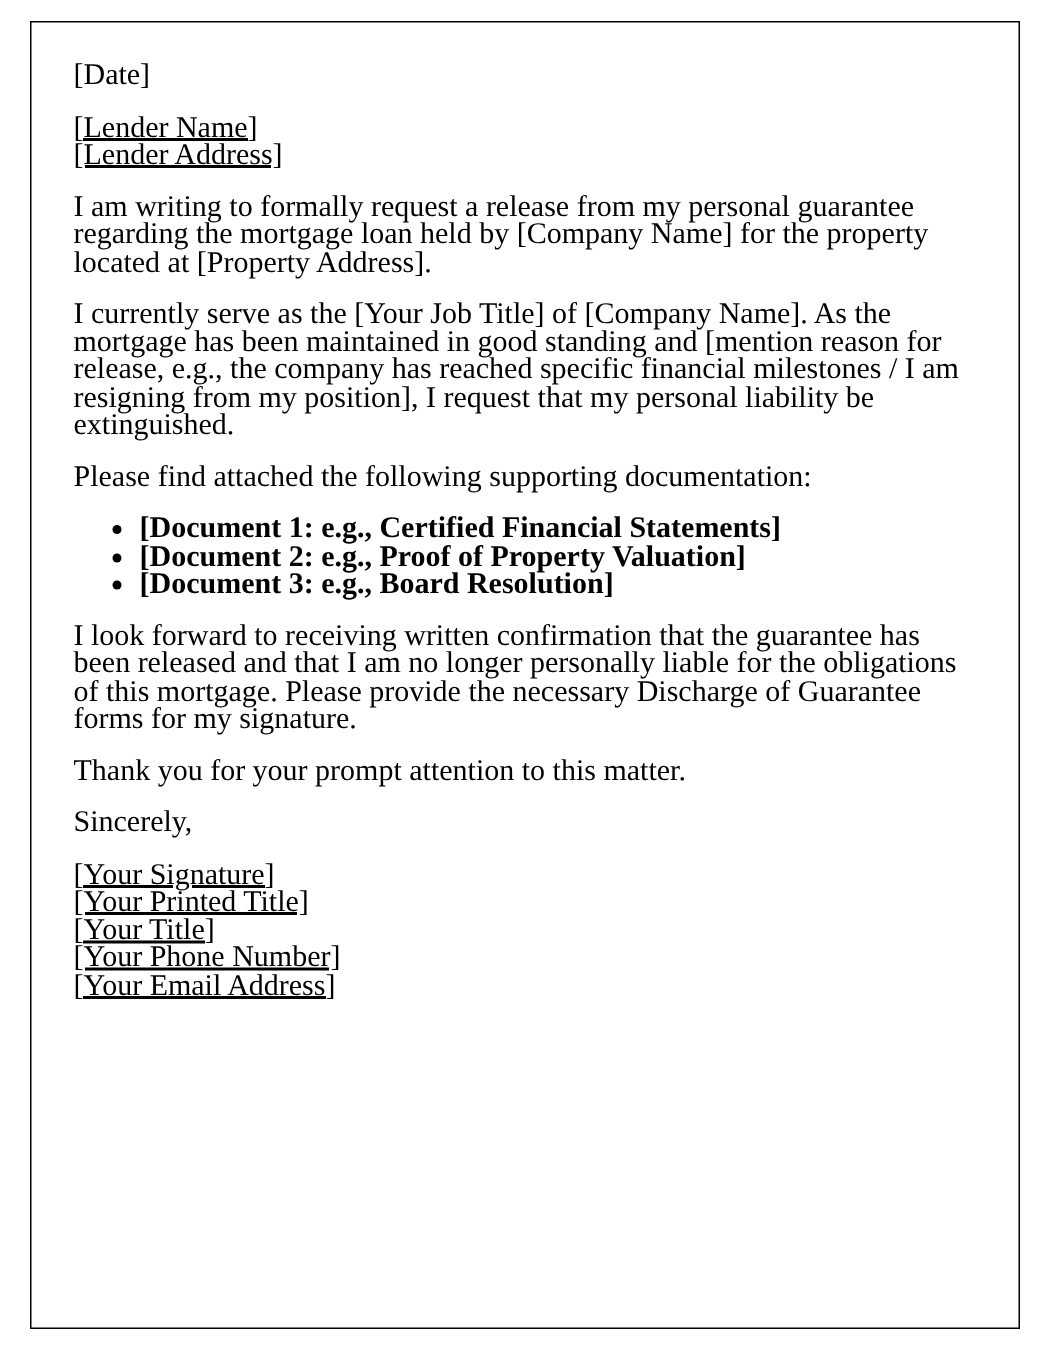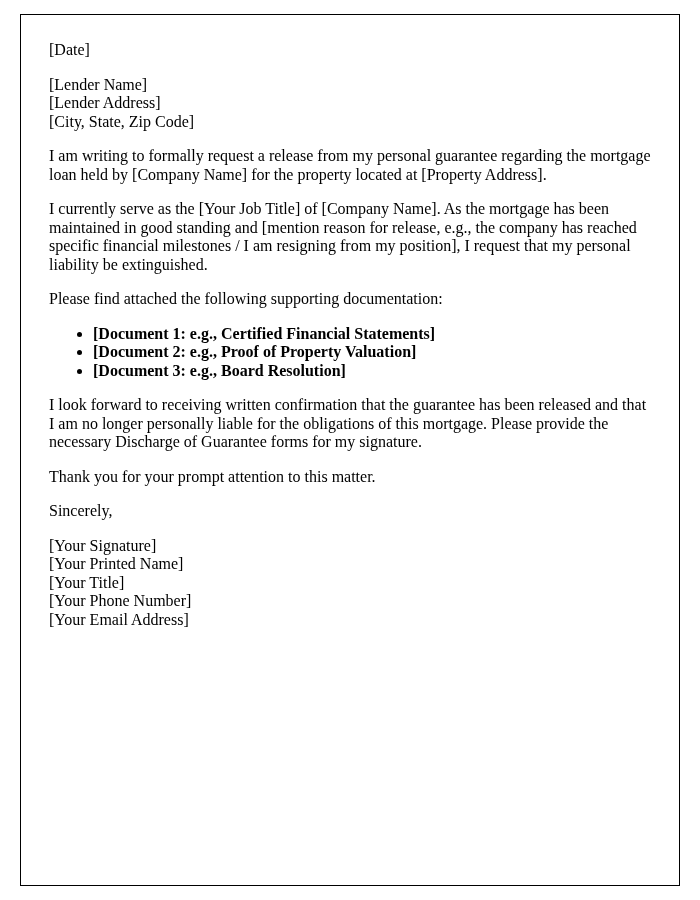--- a/index.html
+++ b/index.html
@@ -18,28 +18,29 @@
     margin: 14px 20px 0 20px;
     width: 660px;
     height: 872px;
     border: 1px solid #000000;
     padding: 26px 28px 20px 28px;
     overflow: hidden;
   }
   .page p,
   .page ul,
   .page .line {
-    font-size: 16px;
+    font-size: 20px;
     line-height: 18.5px;
   }
   .page p {
     margin: 0 0 16px 0;
   }
   .block {
     margin: 0 0 16px 0;
+    text-decoration: underline;
   }
   .line {
     margin: 0;
   }
   .subject {
     font-weight: bold;
   }
   ul.attachments {
     margin: 0 0 16px 0;
     padding-left: 44px;
@@ -52,21 +53,20 @@
 </head>
 <body>
 
 <div class="page">
 
   <p>[Date]</p>
 
   <div class="block">
     <div class="line">[Lender Name]</div>
     <div class="line">[Lender Address]</div>
-    <div class="line">[City, State, Zip Code]</div>
   </div>
 
 
 
   <p>I am writing to formally request a release from my personal guarantee regarding the mortgage loan held by [Company Name] for the property located at [Property Address].</p>
 
   <p>I currently serve as the [Your Job Title] of [Company Name]. As the mortgage has been maintained in good standing and [mention reason for release, e.g., the company has reached specific financial milestones / I am resigning from my position], I request that my personal liability be extinguished.</p>
 
   <p>Please find attached the following supporting documentation:</p>
 
@@ -77,19 +77,19 @@
   </ul>
 
   <p>I look forward to receiving written confirmation that the guarantee has been released and that I am no longer personally liable for the obligations of this mortgage. Please provide the necessary Discharge of Guarantee forms for my signature.</p>
 
   <p>Thank you for your prompt attention to this matter.</p>
 
   <p>Sincerely,</p>
 
   <div class="block">
     <div class="line">[Your Signature]</div>
-    <div class="line">[Your Printed Name]</div>
+    <div class="line">[Your Printed Title]</div>
     <div class="line">[Your Title]</div>
     <div class="line">[Your Phone Number]</div>
     <div class="line">[Your Email Address]</div>
   </div>
 
 </div>
 
 </body></html>

